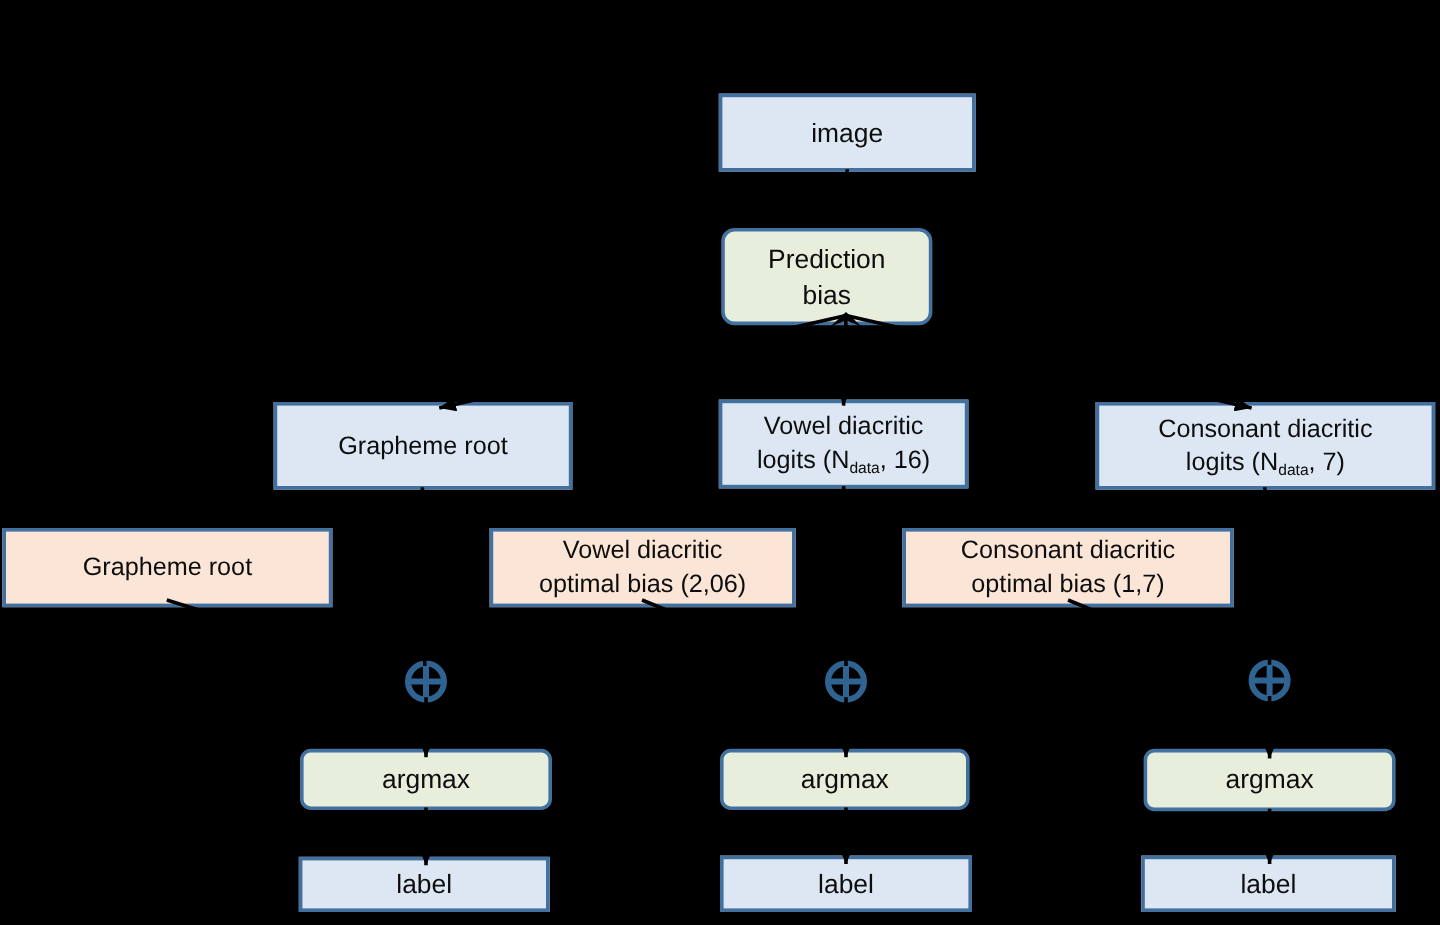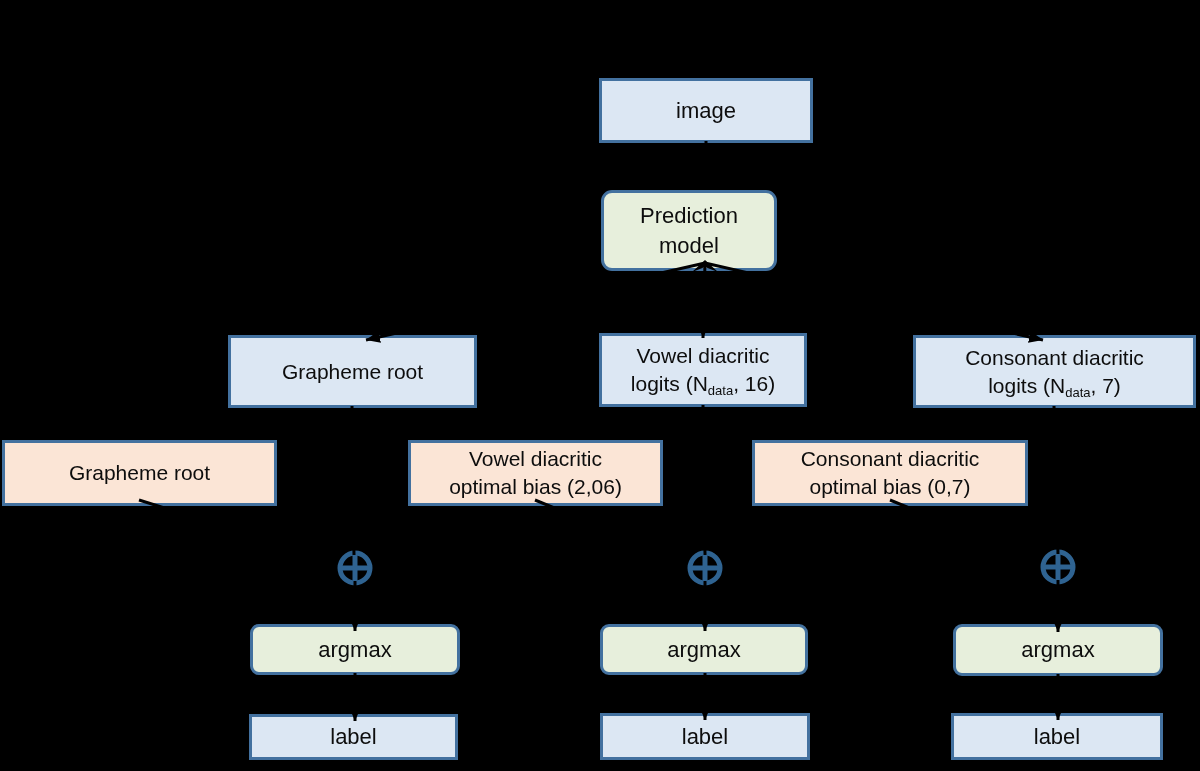--- a/index.html
+++ b/index.html
@@ -21,21 +21,21 @@
 <body>
 
 <div class="stage">
 
   <div class="box blue" style="left:599px;top:78px;width:214px;height:65px;">
     <div class="single">image</div>
   </div>
 
   <div class="box green" style="left:601px;top:190px;width:176px;height:81px;">
     <div class="ln-lg">Prediction</div>
-    <div class="ln-lg">model</div>
+    <div class="ln-lg">bias</div>
   </div>
 
   <div class="box blue" style="left:228px;top:335px;width:249px;height:73px;">
     <div class="ln">Grapheme root</div>
   </div>
 
   <div class="box blue" style="left:599px;top:333px;width:208px;height:74px;">
     <div class="ln">Vowel diacritic</div>
     <div class="ln"><span>logits (N</span><sub class="small">data</sub><span>, 16)</span></div>
   </div>
@@ -49,21 +49,21 @@
     <div class="ln">Grapheme root</div>
   </div>
 
   <div class="box orange" style="left:408px;top:440px;width:255px;height:66px;">
     <div class="ln">Vowel diacritic</div>
     <div class="ln">optimal bias (2,06)</div>
   </div>
 
   <div class="box orange" style="left:752px;top:440px;width:276px;height:66px;">
     <div class="ln">Consonant diacritic</div>
-    <div class="ln">optimal bias (0,7)</div>
+    <div class="ln">optimal bias (1,7)</div>
   </div>
 
   <div class="box green" style="left:250px;top:624px;width:210px;height:51px;border-radius:9px;">
     <div class="single">argmax</div>
   </div>
   <div class="box green" style="left:600px;top:624px;width:208px;height:51px;border-radius:9px;">
     <div class="single">argmax</div>
   </div>
   <div class="box green" style="left:953px;top:624px;width:210px;height:52px;border-radius:9px;">
     <div class="single">argmax</div>

